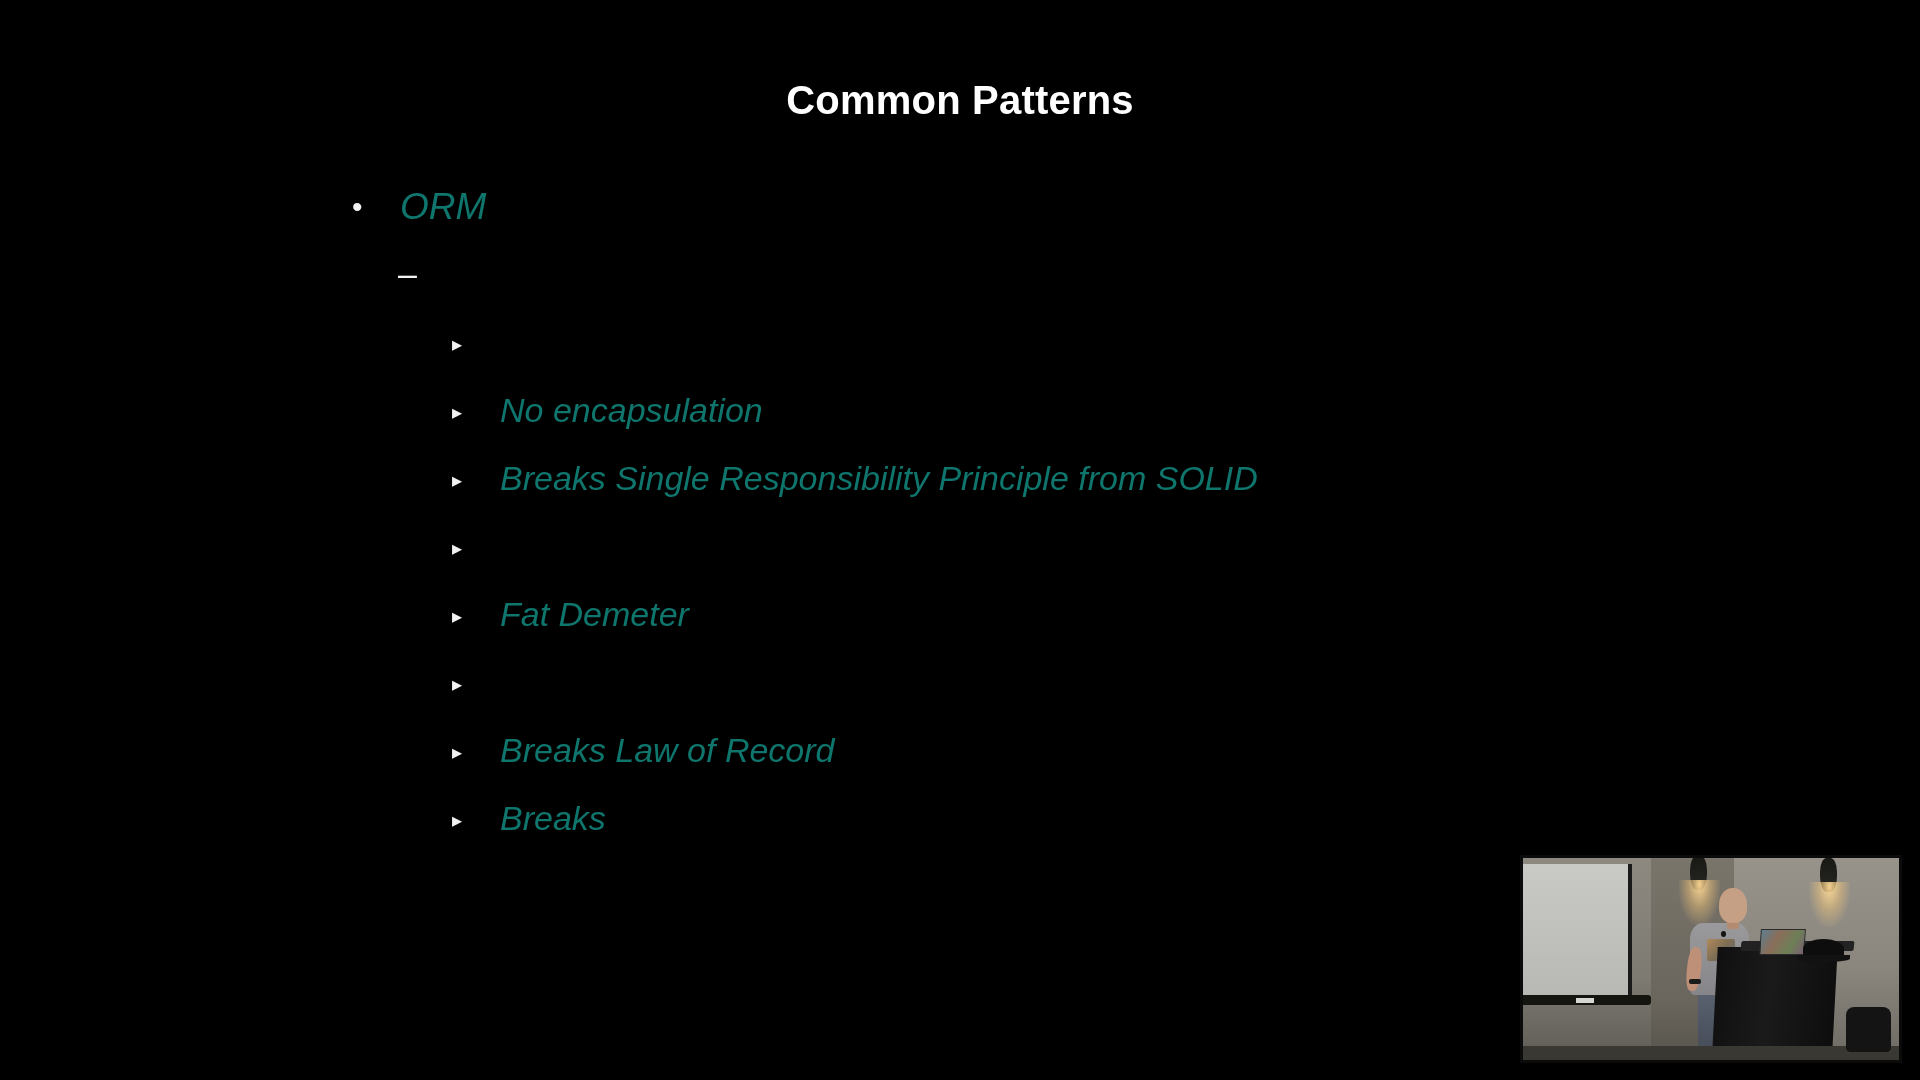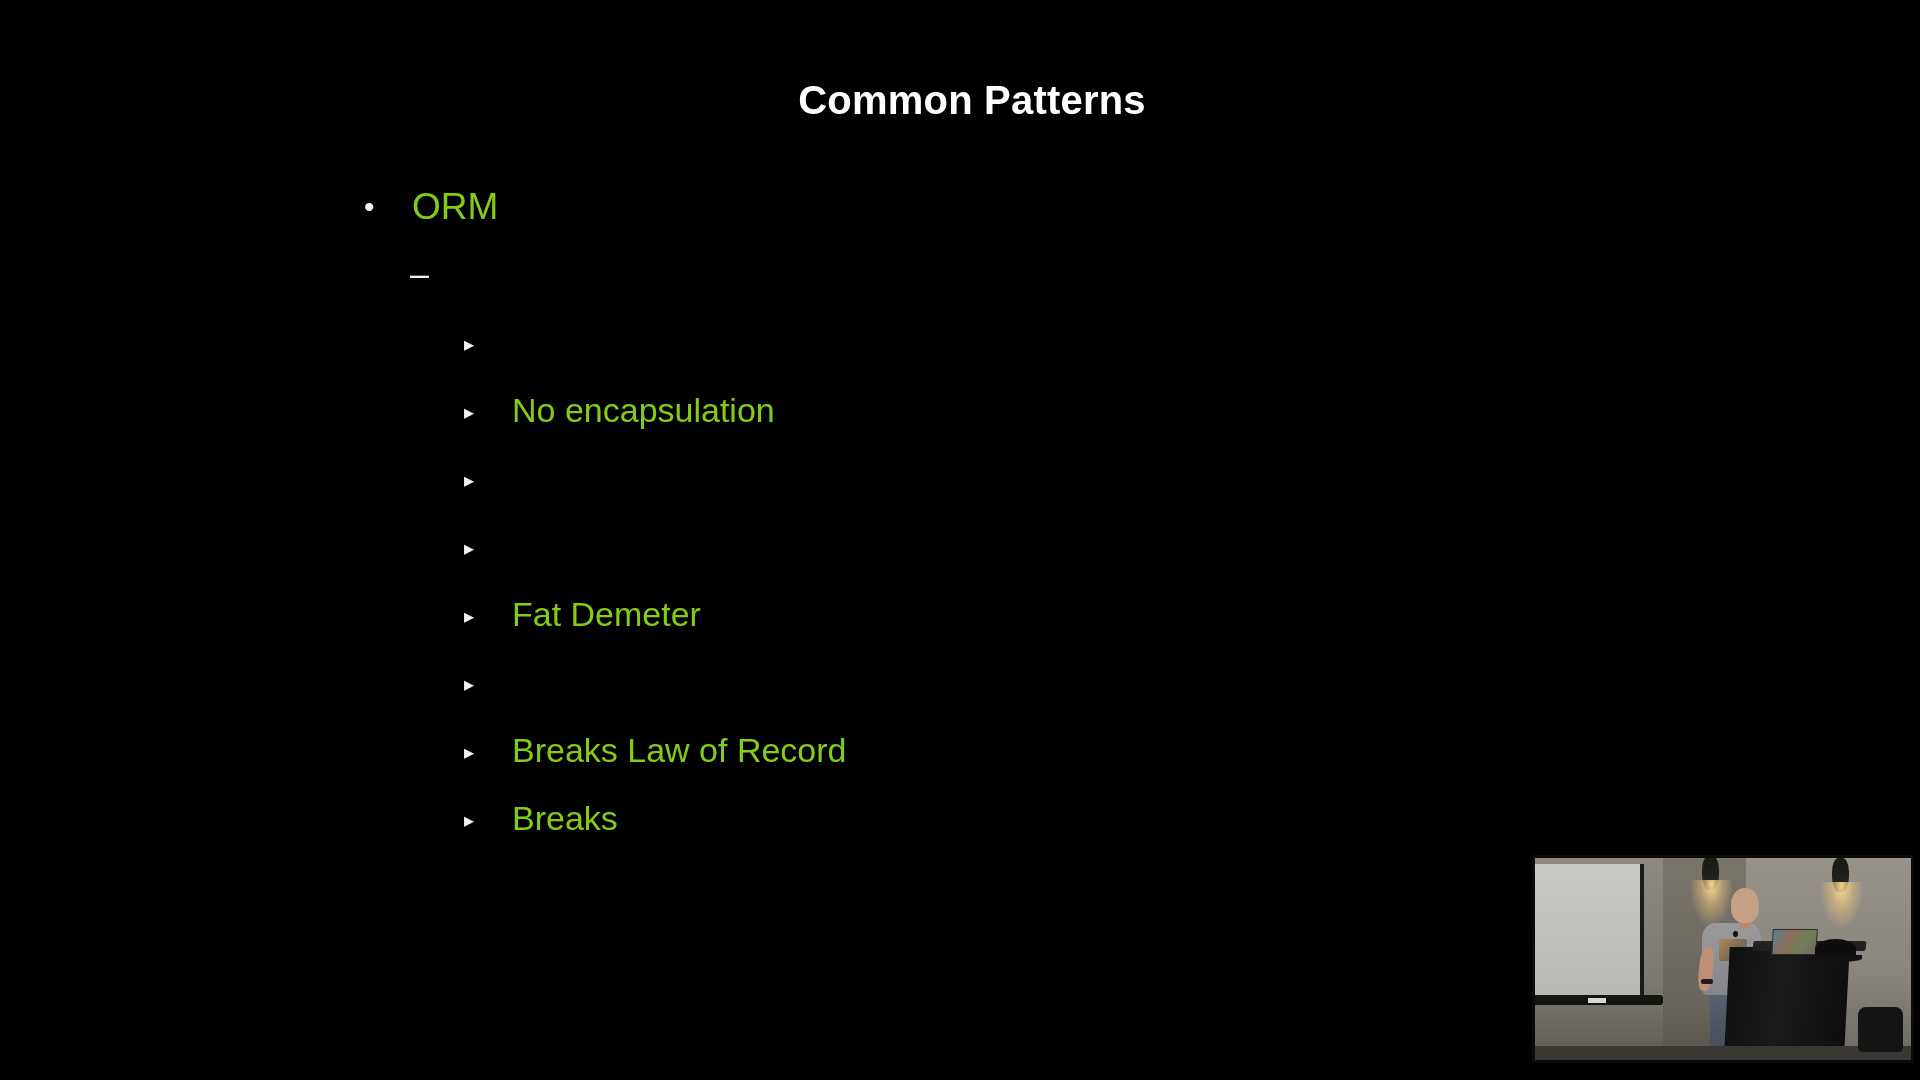--- a/index.html
+++ b/index.html
@@ -13,21 +13,20 @@
     overflow: hidden;
     font-family: "Liberation Sans", sans-serif;
     position: relative;
   }
 
   
   #slide {
     position: absolute;
     inset: 0;
     background: #000000;
-    margin-left: 12px;
   }
 
   #slide-title {
     position: absolute;
     top: 78px;
     left: 0;
     width: 1920px;
     text-align: center;
     color: #ffffff;
     font-size: 40px;
@@ -52,21 +51,22 @@
 
   .bullet-marker {
     flex: 0 0 auto;
     text-align: left;
     color: #f2f2f2;
   }
 
   .bullet-text {
     flex: 0 0 auto;
     white-space: nowrap;
-    color: #84cc16;
+    color: #0f766e;
+    font-style: italic;
   }
 
   
   .lvl-1 {
     padding-left: 352px;
     height: 68px;
     font-size: 37px;
   }
   .lvl-1 .bullet-marker { width: 48px; font-size: 30px; line-height: 1.25; }
 
@@ -292,20 +292,21 @@
       <span class="bullet-marker">▸</span>
     </div>
 
     <div class="bullet-row lvl-3">
       <span class="bullet-marker">▸</span>
       <span class="bullet-text">No encapsulation</span>
     </div>
 
     <div class="bullet-row lvl-3">
       <span class="bullet-marker">▸</span>
+      <span class="bullet-text">Breaks Single Responsibility Principle from SOLID</span>
     </div>
 
     <div class="bullet-row lvl-3">
       <span class="bullet-marker">▸</span>
     </div>
 
     <div class="bullet-row lvl-3">
       <span class="bullet-marker">▸</span>
       <span class="bullet-text">Fat Demeter</span>
     </div>

